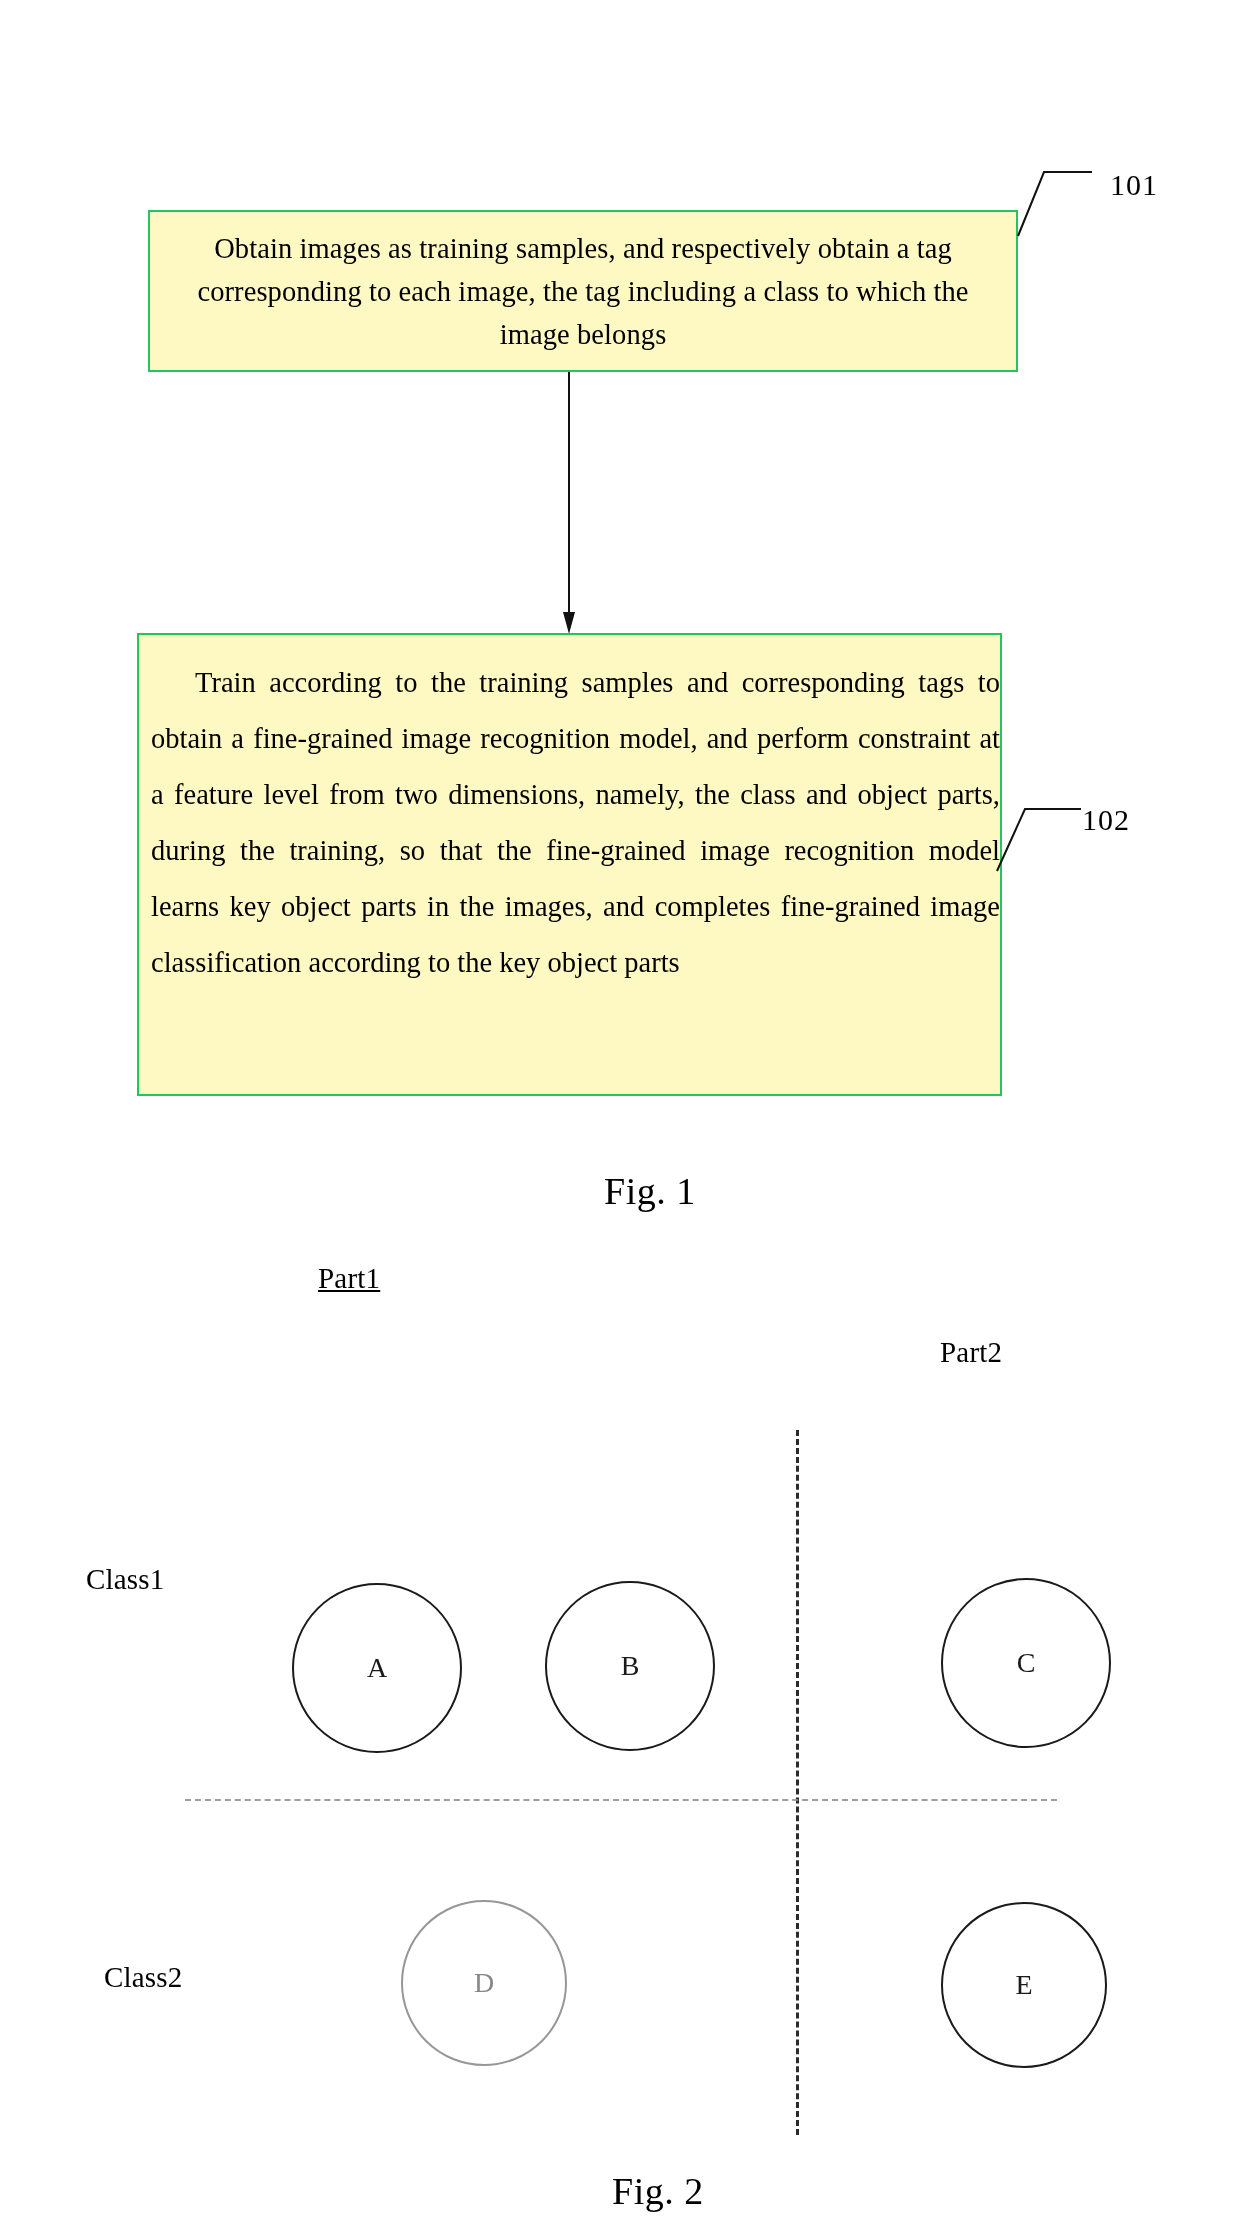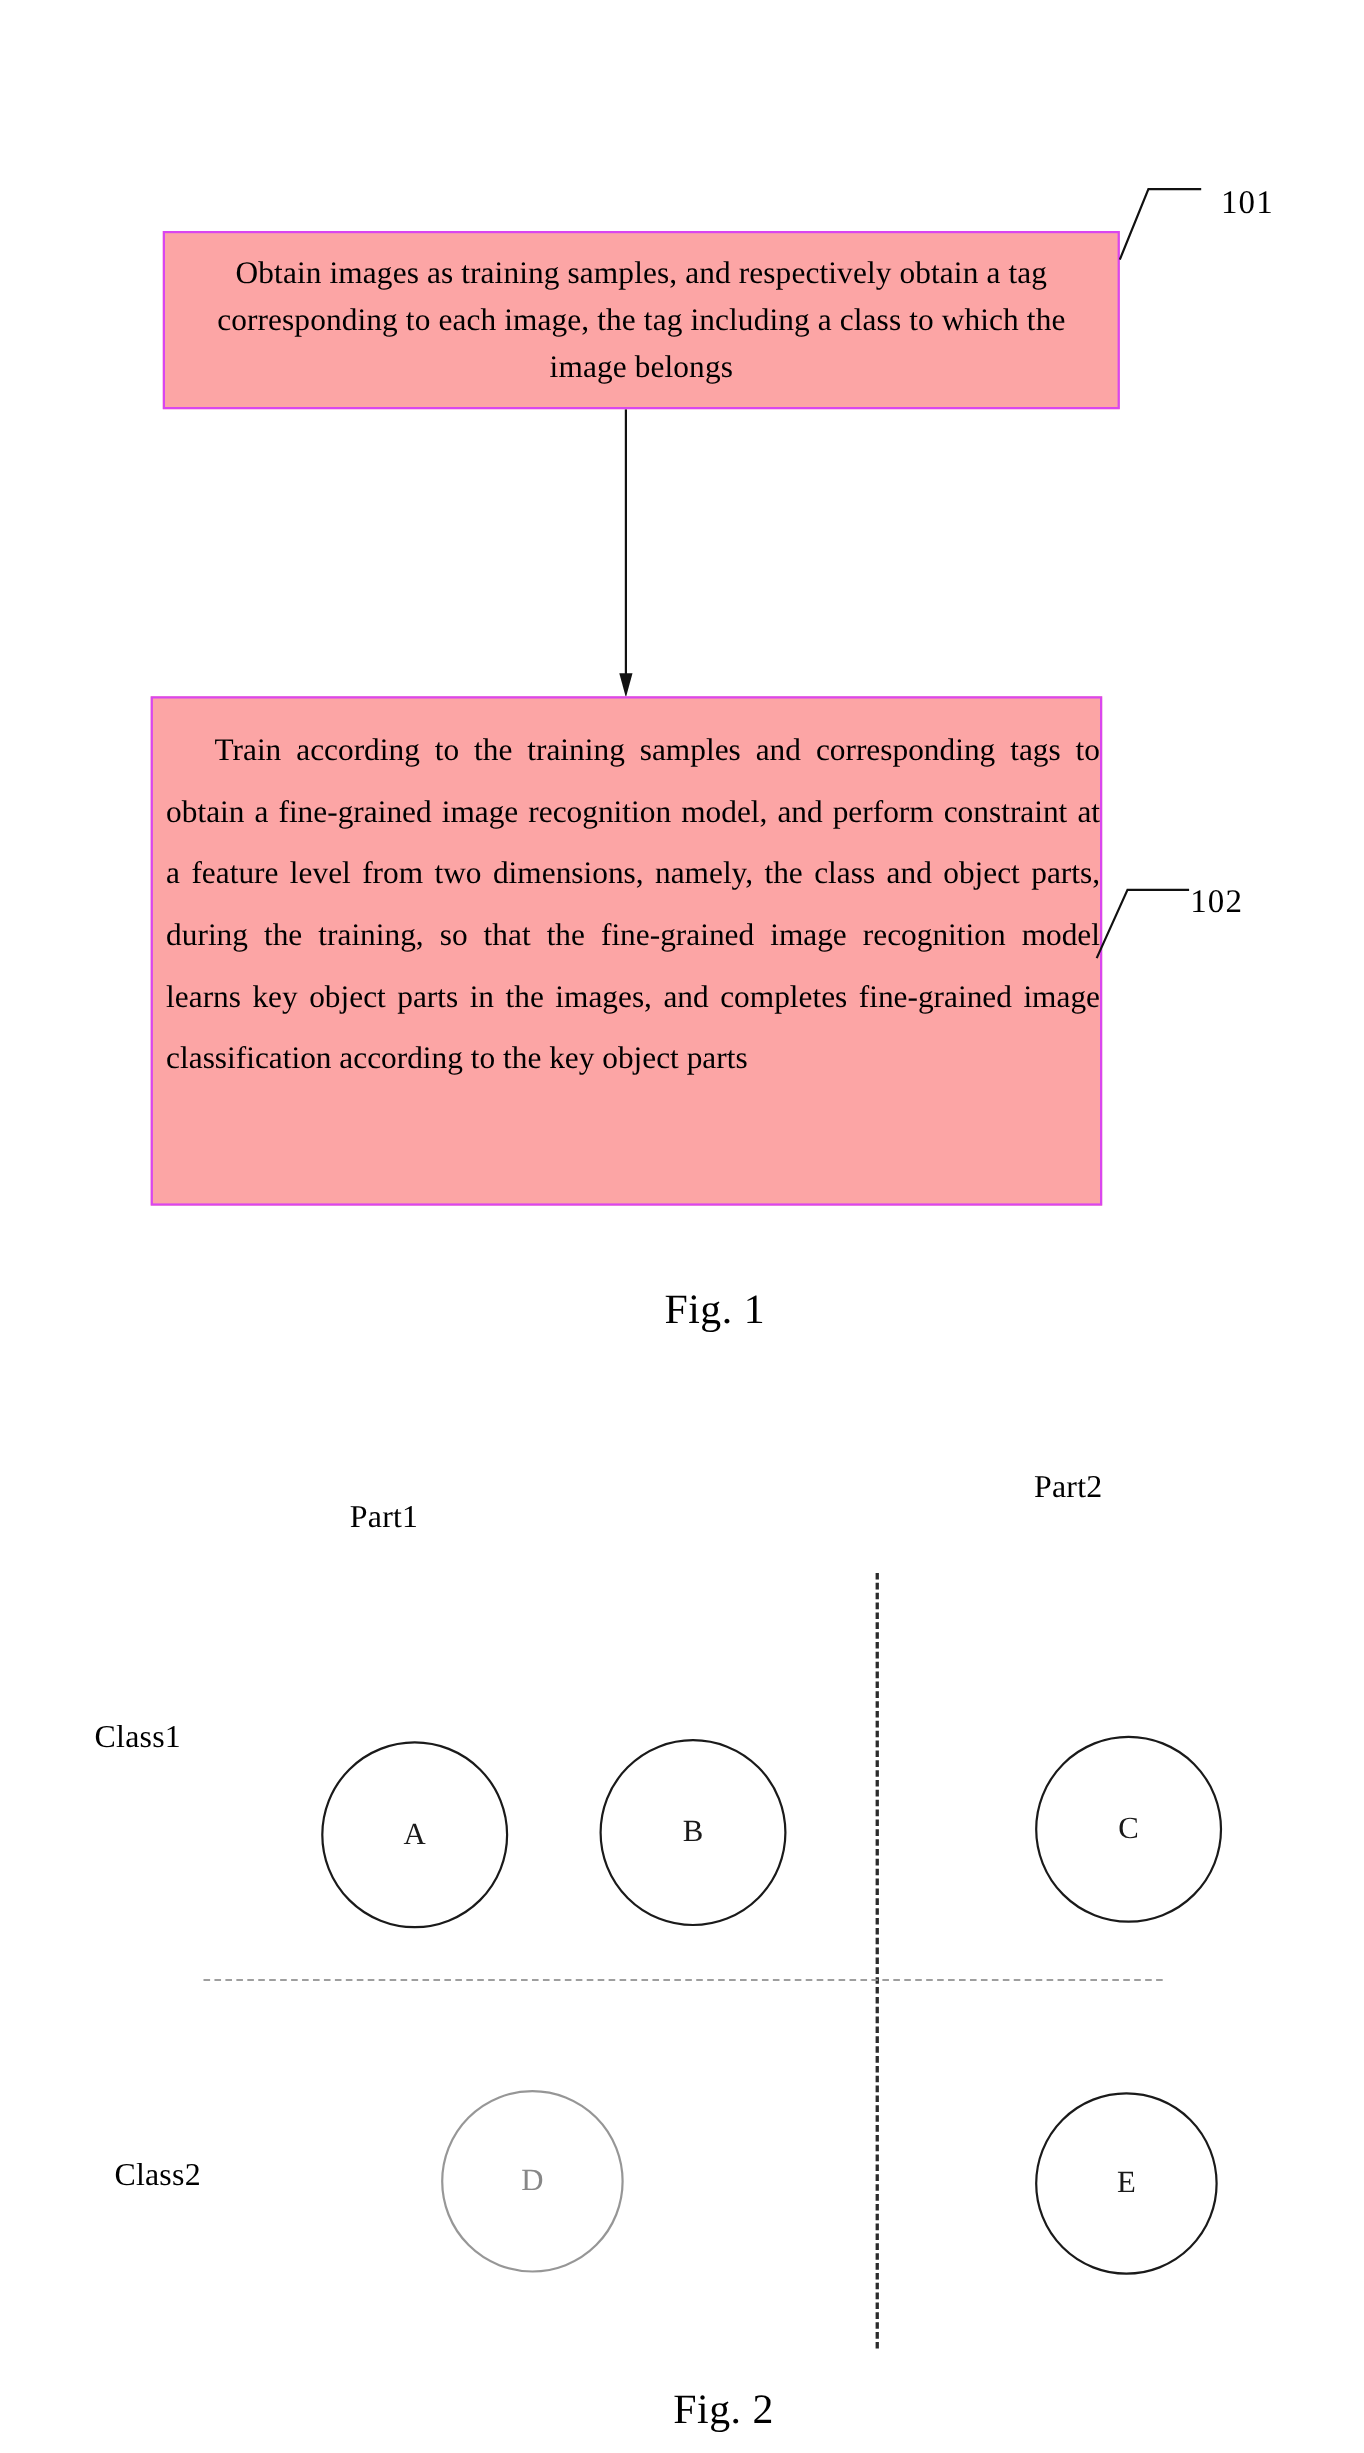--- a/index.html
+++ b/index.html
@@ -17,22 +17,22 @@
     width: 1240px;
     height: 2230px;
     background: #ffffff;
     overflow: hidden;
   }
 
   
   .flow-box {
     position: absolute;
     box-sizing: border-box;
-    border: 2px solid #d946ef;
-    background: #fca5a5;
+    border: 2px solid #22c55e;
+    background: #fef9c3;
     display: flex;
     align-items: center;
     justify-content: flex-end;
   }
   #box-101 {
     left: 148px;
     top: 210px;
     width: 870px;
     height: 162px;
   }
@@ -98,21 +98,21 @@
   #caption-fig2 { left: 612px; top: 2172px; }
 
   
   .axis-label {
     position: absolute;
     font-size: 29px;
     line-height: 1;
     white-space: nowrap;
     letter-spacing: 0.2px;
   }
-  #label-part1 { left: 318px; top: 1365px; }
+  #label-part1 { left: 318px; top: 1264px; text-decoration: underline; }
   #label-part2 { left: 940px; top: 1338px; }
   #label-class1 { left: 86px; top: 1565px; }
   #label-class2 { left: 104px; top: 1963px; }
 
   .node-circle {
     position: absolute;
     border-radius: 50%;
     border: 2px solid #1a1a1a;
     background: transparent;
     display: flex;

